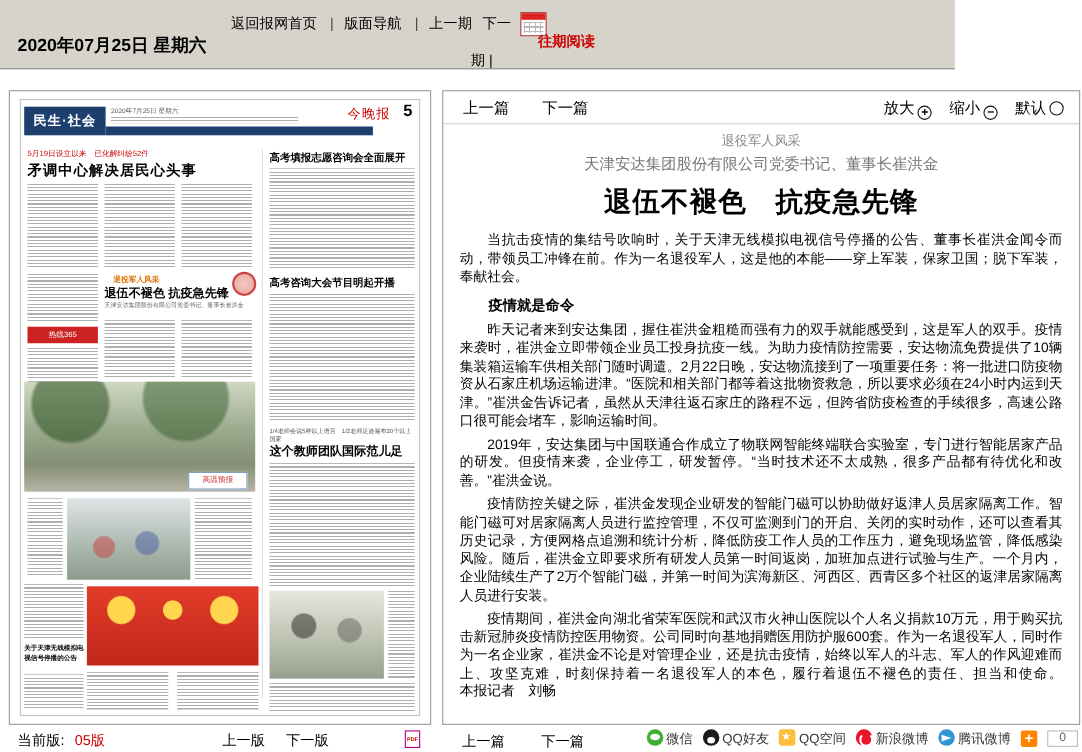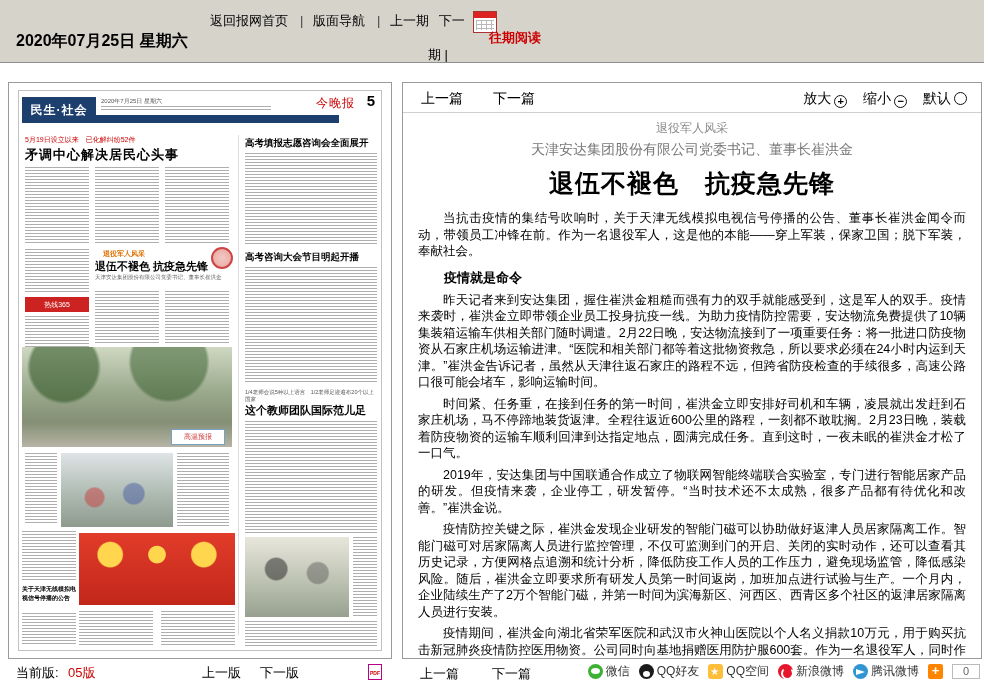--- a/index.html
+++ b/index.html
@@ -5,21 +5,21 @@
   * { box-sizing: border-box; margin: 0; padding: 0; }
   html,body { width: 984px; height: 684px; }
   body {
     position: relative; overflow: hidden; background: #ffffff;
     font-family: "Liberation Sans", "DejaVu Sans", sans-serif; color: #000;
   }
   .abs { position: absolute; }
   .clickable { cursor: pointer; }
 
   
-  .topbar { position: absolute; left:0; top:0; width:984px; height:63px;
+  .topbar { position: absolute; left:0; top:0; width:868px; height:63px;
     background:#d6d3cb; border-bottom:1px solid #8f8f8f; }
   .nav { position:absolute; left:210px; top:11px; font-size:13px; white-space:nowrap; }
   .nav span { margin-right:6px; }
   .nav .sep { color:#444; margin:0 6px; }
   .cal { display:inline-block; width:24px; height:22px; background:#fff;
     border:1px solid #a33; position:relative; vertical-align:middle; margin-left:2px; }
   .cal::before { content:""; position:absolute; top:0; left:0; right:0; height:6px; background:#d22; }
   .cal::after { content:""; position:absolute; left:2px; right:2px; top:8px; bottom:2px;
     background:
       repeating-linear-gradient(to right,#b9b9b9 0 1px,transparent 1px 5px),
@@ -85,21 +85,21 @@
   .kicker { text-align:center; font-size:12px; color:#8a8a8a; }
   .subtitle { text-align:center; font-size:14px; color:#777; margin-top:4px; }
   .arttitle { text-align:center; font-size:25px; font-weight:bold; margin:8px 0 10px; letter-spacing:1px; }
   .para { font-size:12.5px; line-height:16.5px; text-indent:2em; text-align:justify; margin:5px 0; }
   .sec-h { font-size:13px; font-weight:bold; text-indent:2em; margin:9px 0 3px; }
 
   
   .sharebar { position:absolute; left:402px; top:663px; width:580px; height:20px; font-size:13px; }
   .sharebar .lnk { position:absolute; top:2px; }
   .shareicons { position:absolute; right:2px; top:0; display:flex; align-items:center; gap:9px; }
-  .sh-item { display:flex; align-items:center; gap:3px; font-size:12px; color:#333; cursor:pointer; }
+  .sh-item { display:flex; align-items:flex-start; gap:3px; font-size:12px; color:#333; cursor:pointer; }
   .ic { width:15px; height:15px; border-radius:50%; display:inline-block; position:relative; }
   .ic-wechat { background:#3eb135; }
   .ic-wechat::before { content:""; position:absolute; left:3px; top:4px; width:9px; height:6px;
     background:#fff; border-radius:50%; }
   .ic-qq { background:#1b1b1b; }
   .ic-qq::before { content:""; position:absolute; left:4px; top:7px; width:7px; height:6px;
     background:#fff; border-radius:50%; }
   .ic-qzone { background:#fdbe3b; border-radius:3px; }
   .ic-qzone::before { content:"★"; position:absolute; left:2px; top:1px; color:#fff; font-size:10px; line-height:13px; }
   .ic-sina { background:#e6162d; }
@@ -205,21 +205,20 @@
     </span>
   </div>
   <div class="article">
     <div class="kicker">退役军人风采</div>
     <div class="subtitle">天津安达集团股份有限公司党委书记、董事长崔洪金</div>
     <div class="arttitle">退伍不褪色　抗疫急先锋</div>
     <div>
         <p class="para">当抗击疫情的集结号吹响时，关于天津无线模拟电视信号停播的公告、董事长崔洪金闻令而动，带领员工冲锋在前。作为一名退役军人，这是他的本能——穿上军装，保家卫国；脱下军装，奉献社会。</p>
         <h3 class="sec-h">疫情就是命令</h3>
         <p class="para">昨天记者来到安达集团，握住崔洪金粗糙而强有力的双手就能感受到，这是军人的双手。疫情来袭时，崔洪金立即带领企业员工投身抗疫一线。为助力疫情防控需要，安达物流免费提供了10辆集装箱运输车供相关部门随时调遣。2月22日晚，安达物流接到了一项重要任务：将一批进口防疫物资从石家庄机场运输进津。“医院和相关部门都等着这批物资救急，所以要求必须在24小时内运到天津。”崔洪金告诉记者，虽然从天津往返石家庄的路程不远，但跨省防疫检查的手续很多，高速公路口很可能会堵车，影响运输时间。</p>
-        <p class="para">时间紧、任务重，在接到任务的第一时间，崔洪金立即安排好司机和车辆，凌晨就出发赶到石家庄机场，马不停蹄地装货返津。全程往返近600公里的路程，一刻都不敢耽搁。2月23日晚，装载着防疫物资的运输车顺利回津到达指定地点，圆满完成任务。直到这时，一夜未眠的崔洪金才松了一口气。</p>
         <p class="para">2019年，安达集团与中国联通合作成立了物联网智能终端联合实验室，专门进行智能居家产品的研发。但疫情来袭，企业停工，研发暂停。“当时技术还不太成熟，很多产品都有待优化和改善。”崔洪金说。</p>
         <p class="para">疫情防控关键之际，崔洪金发现企业研发的智能门磁可以协助做好返津人员居家隔离工作。智能门磁可对居家隔离人员进行监控管理，不仅可监测到门的开启、关闭的实时动作，还可以查看其历史记录，方便网格点追溯和统计分析，降低防疫工作人员的工作压力，避免现场监管，降低感染风险。随后，崔洪金立即要求所有研发人员第一时间返岗，加班加点进行试验与生产。一个月内，企业陆续生产了2万个智能门磁，并第一时间为滨海新区、河西区、西青区多个社区的返津居家隔离人员进行安装。</p>
         <p class="para">疫情期间，崔洪金向湖北省荣军医院和武汉市火神山医院以个人名义捐款10万元，用于购买抗击新冠肺炎疫情防控医用物资。公司同时向基地捐赠医用防护服600套。作为一名退役军人，同时作为一名企业家，崔洪金不论是对管理企业，还是抗击疫情，始终以军人的斗志、军人的作风迎难而上、攻坚克难，时刻保持着一名退役军人的本色，履行着退伍不褪色的责任、担当和使命。　　　　本报记者　刘畅</p>
       </div>
   </div>
 </div>
 
 <div class="sharebar">
   <span class="lnk clickable" style="left:18px;">上一篇</span>
   <span class="lnk clickable" style="left:90px;">下一篇</span>

